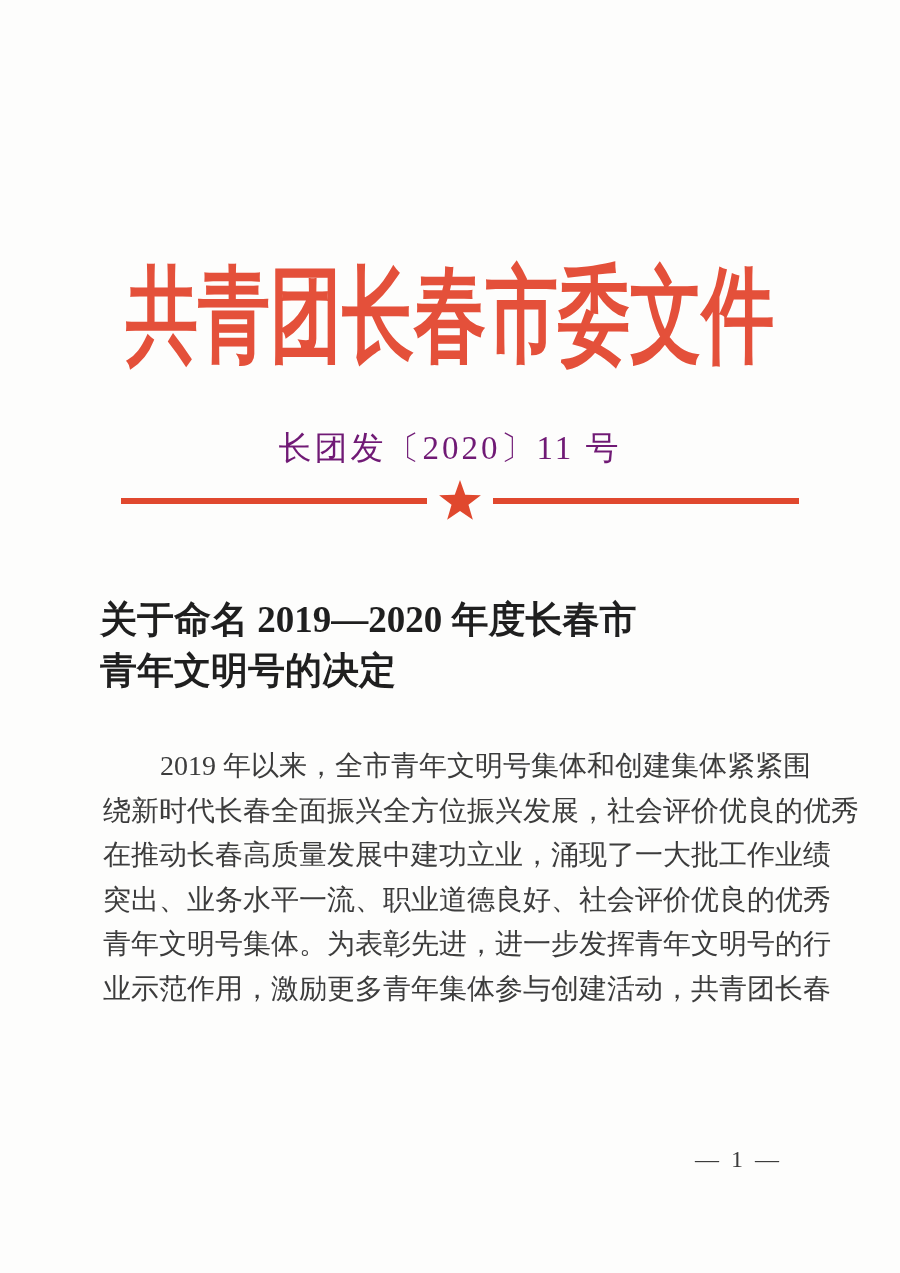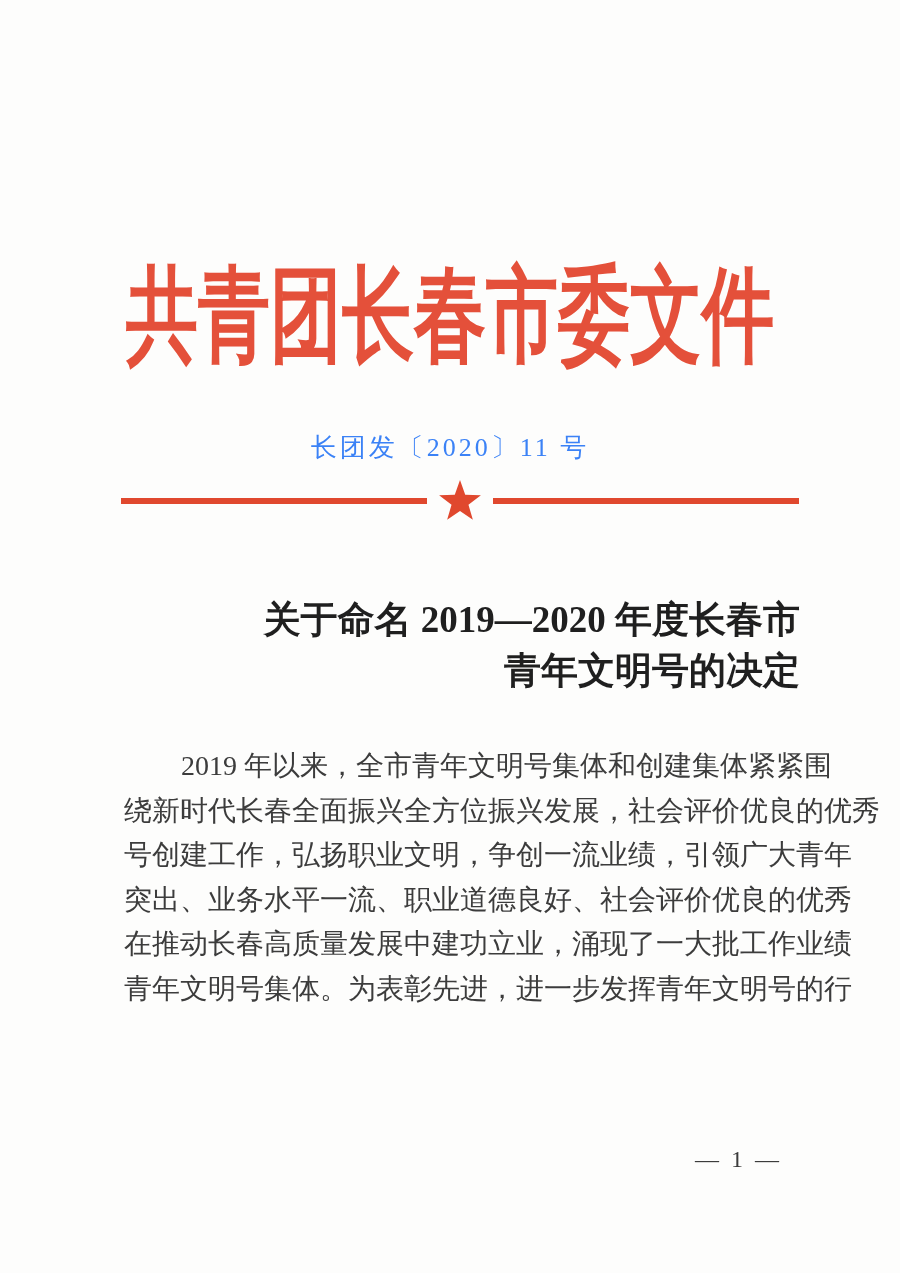--- a/index.html
+++ b/index.html
@@ -28,24 +28,24 @@
     transform-origin: center top;
     white-space: nowrap;
   }
   
   .doc-number {
     position: absolute;
     top: 433px;
     left: 0;
     width: 100%;
     text-align: center;
-    font-size: 26px;
+    font-size: 33px;
     line-height: 30px;
     letter-spacing: 3px;
-    color: #3b82f6;
+    color: #701a75;
   }
   
   .red-rule {
     position: absolute;
     top: 481px;
     left: 121px;
     width: 678px;
     height: 40px;
     display: flex;
     align-items: center;
@@ -61,36 +61,35 @@
     width: 46px;
     height: 44px;
     display: block;
   }
   
   .doc-title {
     position: absolute;
     top: 594px;
     left: 100px;
     width: 700px;
-    text-align: right;
+    text-align: left;
     font-size: 37px;
     line-height: 51px;
     font-weight: bold;
     color: #1f1f1f;
   }
   
   .doc-body {
     position: absolute;
     top: 744px;
     left: 103px;
     width: 695px;
     font-size: 28px;
     line-height: 44.5px;
     color: #3c3c3c;
-    margin-left: 21px;
   }
   .body-line {
     text-align: justify;
     text-align-last: justify;
     white-space: nowrap;
   }
   .body-line.first-line {
     text-indent: 57px;
   }
   
@@ -122,21 +121,21 @@
   </div>
 
   <div class="doc-title">
     <div>关于命名 2019—2020 年度长春市</div>
     <div>青年文明号的决定</div>
   </div>
 
   <div class="doc-body">
     <div class="body-line first-line">2019 年以来，全市青年文明号集体和创建集体紧紧围</div>
     <div class="body-line">绕新时代长春全面振兴全方位振兴发展，社会评价优良的优秀</div>
-    <div class="body-line">号创建工作，弘扬职业文明，争创一流业绩，引领广大青年</div>
+    <div class="body-line">在推动长春高质量发展中建功立业，涌现了一大批工作业绩</div>
     <div class="body-line">突出、业务水平一流、职业道德良好、社会评价优良的优秀</div>
-    <div class="body-line">在推动长春高质量发展中建功立业，涌现了一大批工作业绩</div>
     <div class="body-line">青年文明号集体。为表彰先进，进一步发挥青年文明号的行</div>
+    <div class="body-line">业示范作用，激励更多青年集体参与创建活动，共青团长春</div>
   </div>
 
   <div class="page-number">— 1 —</div>
 
 </div>
 
 </body></html>

